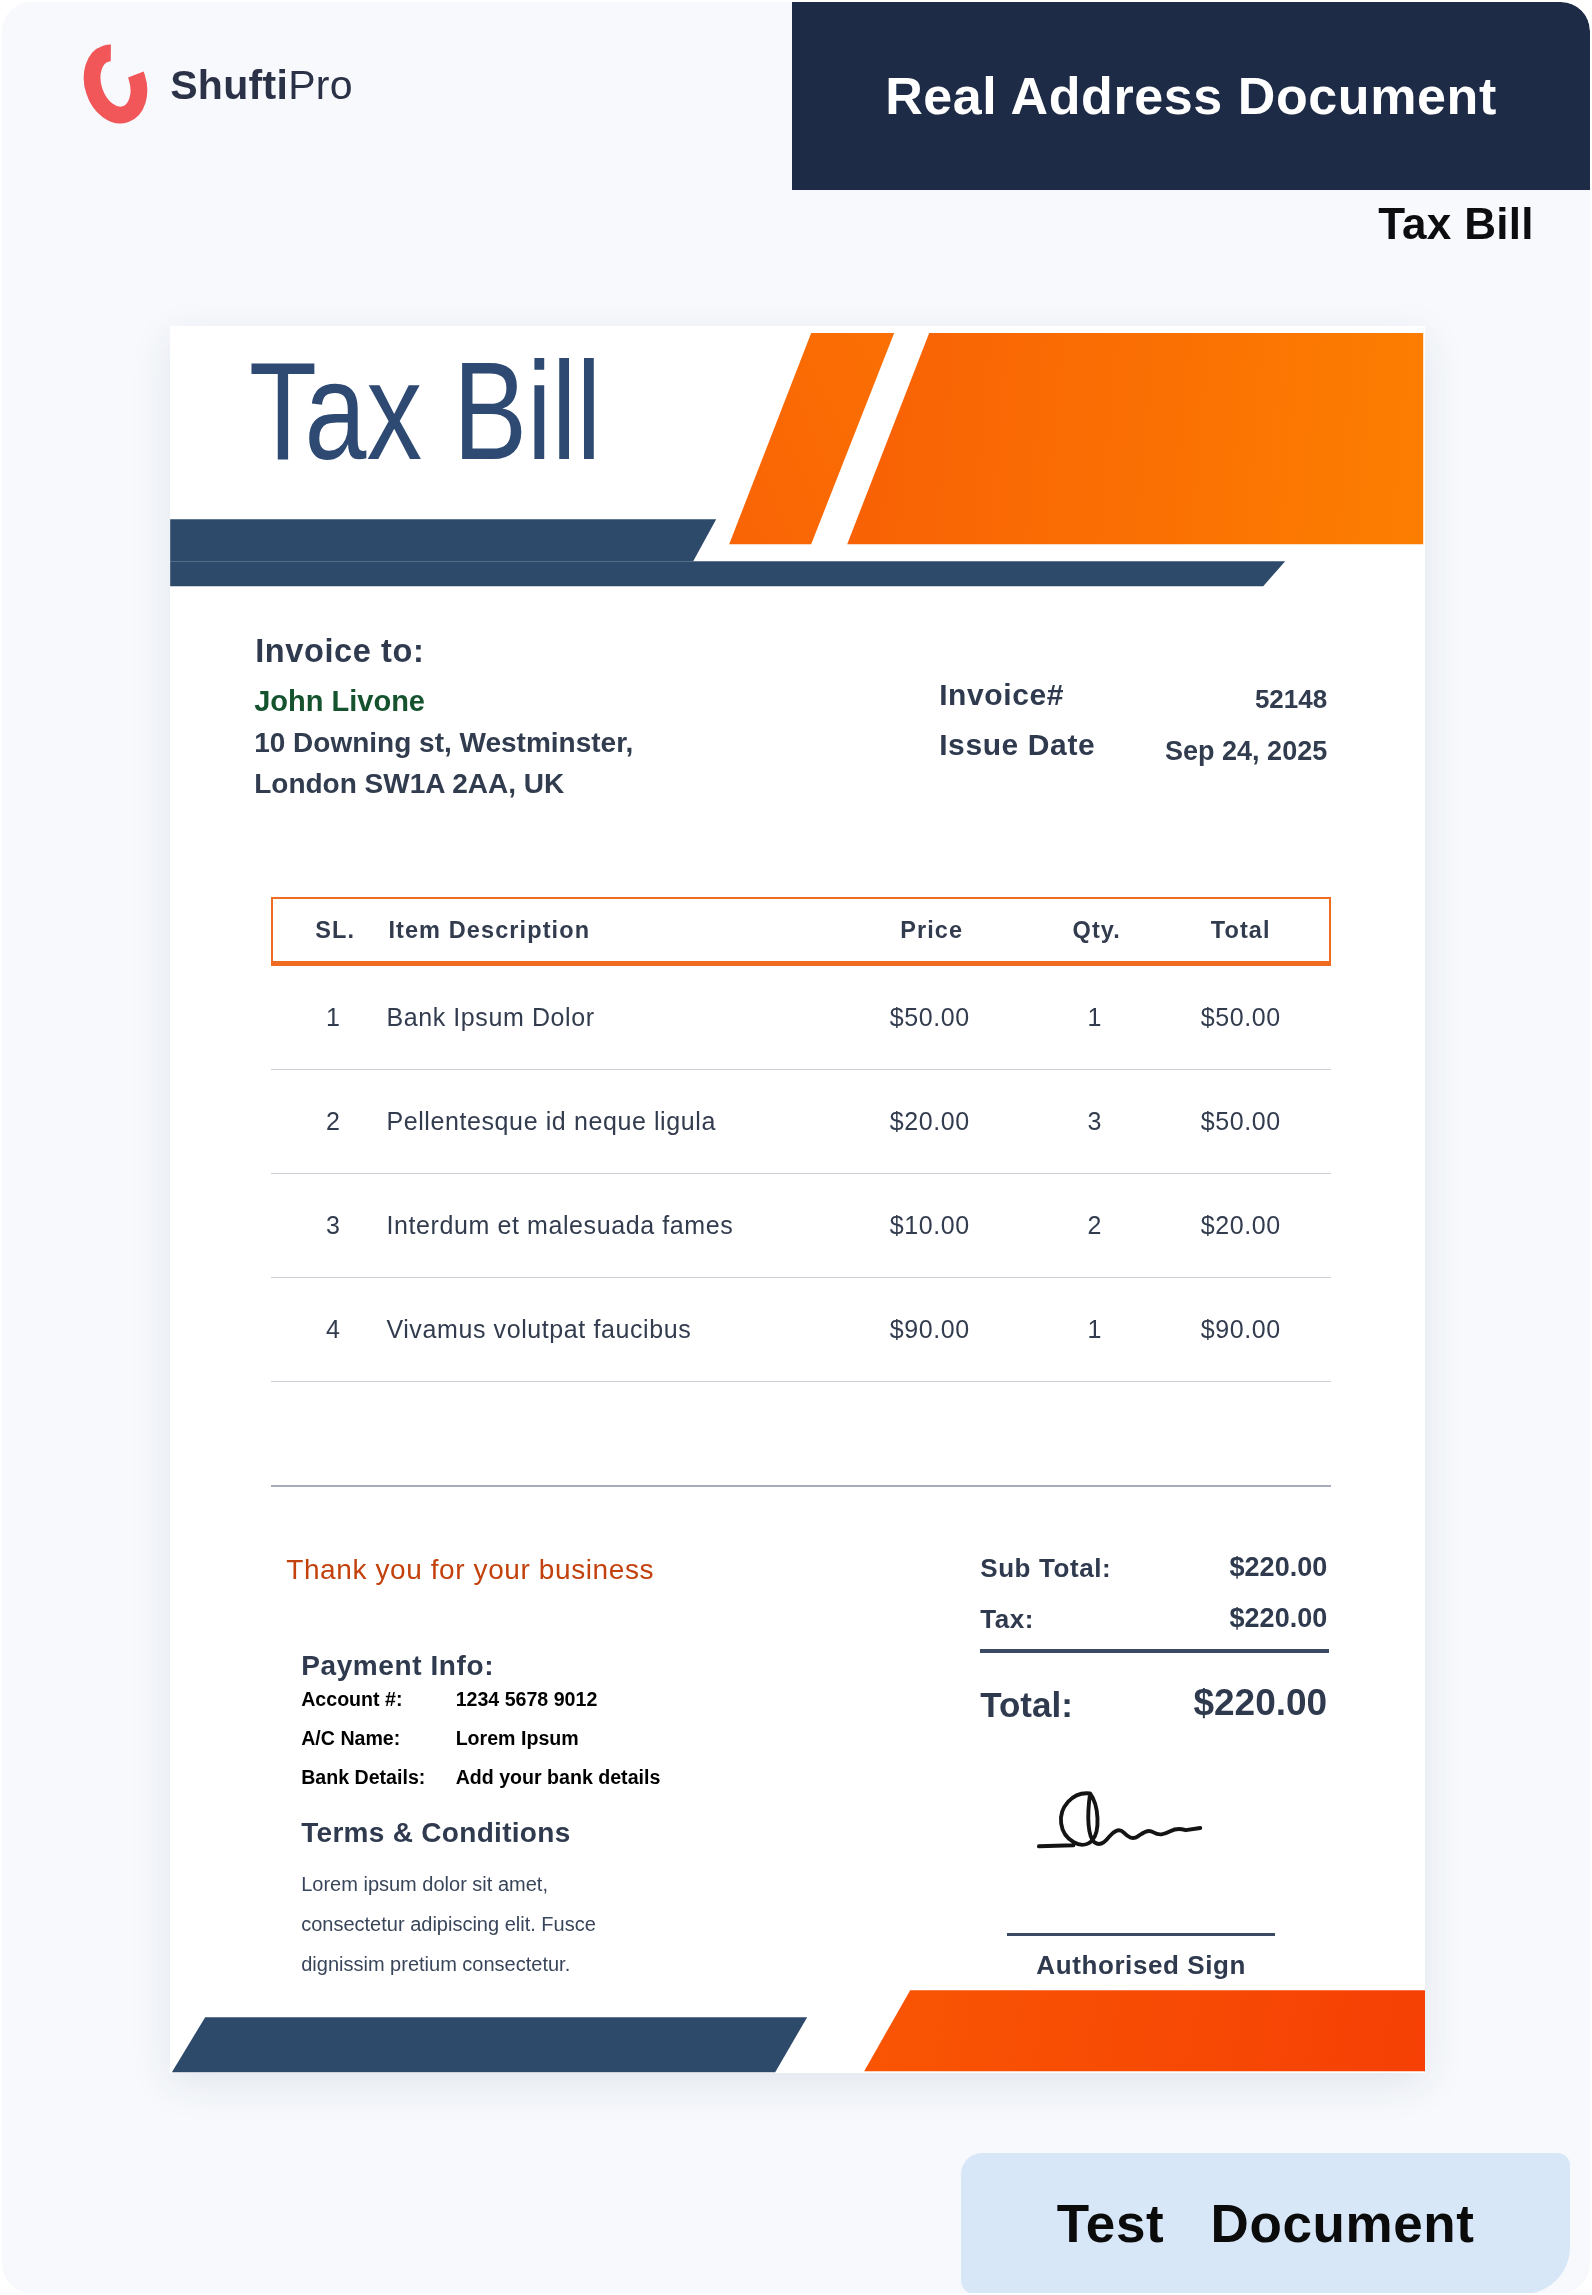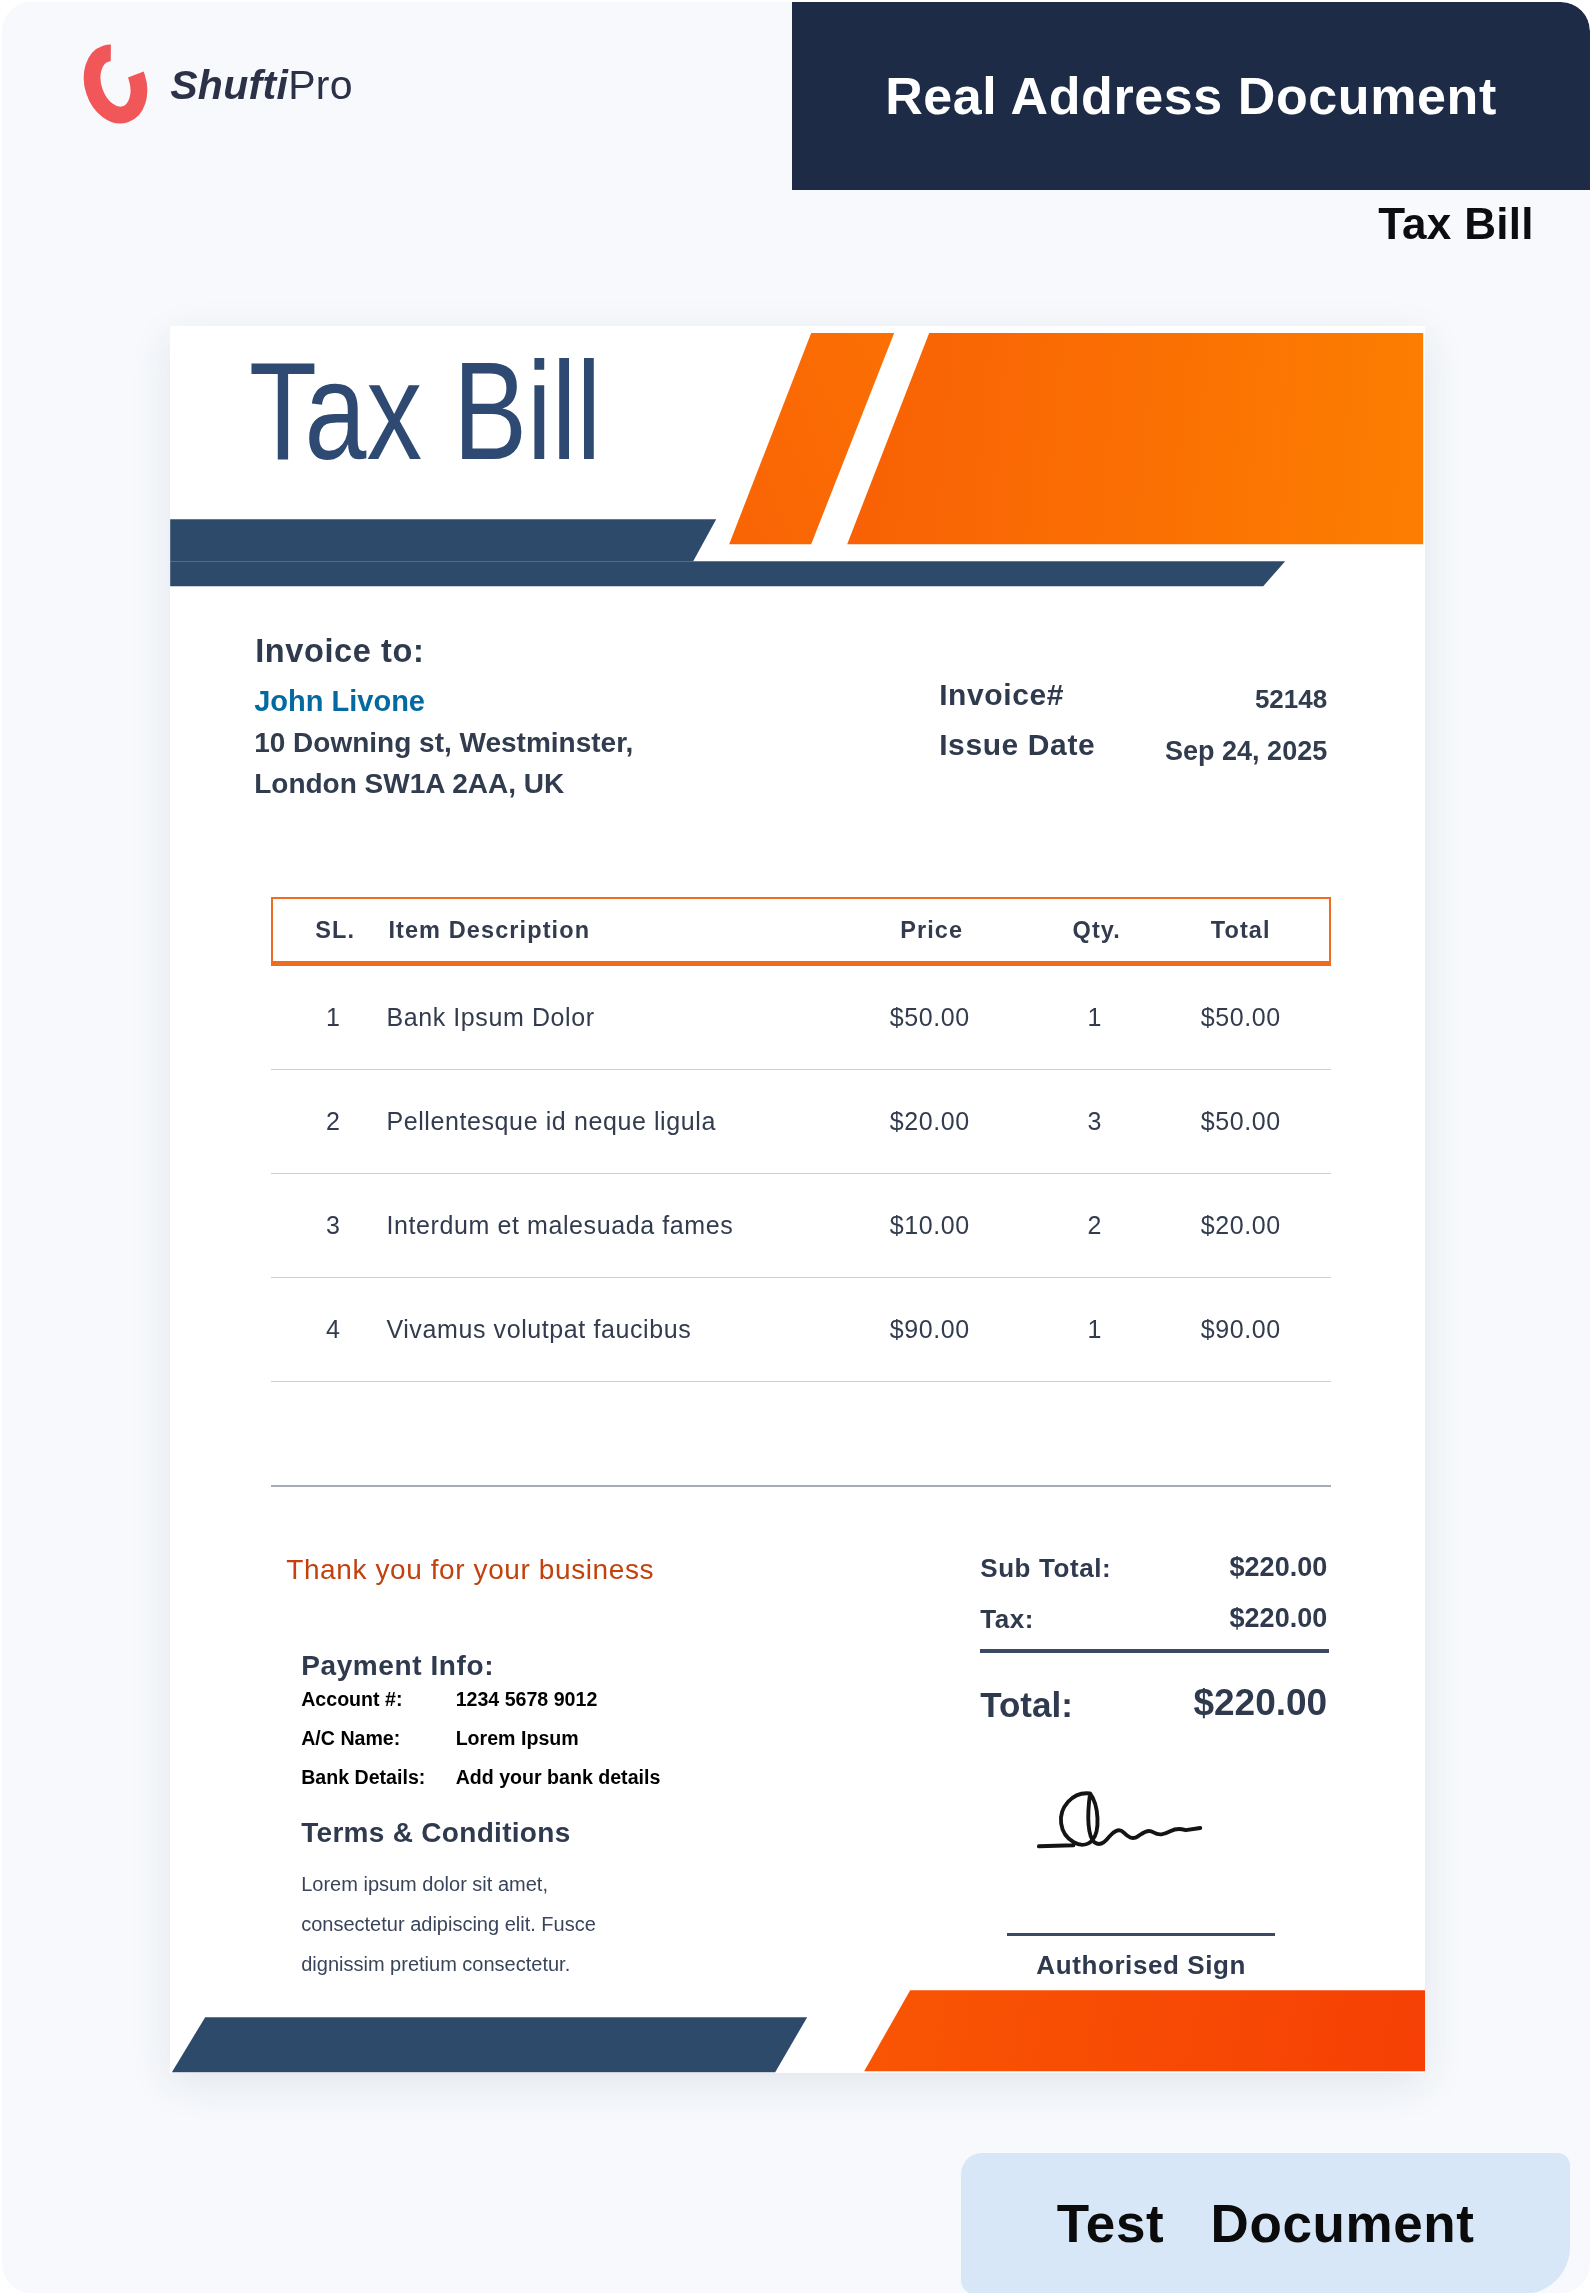--- a/index.html
+++ b/index.html
@@ -2,41 +2,41 @@
 <html style="font-size:9px"><head>
 <meta charset="utf-8">
 <style>
   html,body{margin:0;padding:0;background:#ffffff;}
   body{width:1592px;height:2295px;position:relative;font-family:"Liberation Sans",sans-serif;overflow:hidden;}
   .canvas{position:absolute;inset:2.2px;background:#f7f9fc;border-radius:29px;overflow:hidden;}
 
   
   .logo{position:absolute;left:80px;top:37px;height:92px;display:flex;align-items:center;gap:21px;}
   .logo-text{font-size:41px;color:#2b3147;letter-spacing:0.3px;}
-  .logo-text b{font-weight:800;font-style:italic;}
+  .logo-text b{font-weight:800;}
   .logo-text span{font-weight:300;}
   .banner{position:absolute;left:790px;top:0;right:0;height:188px;background:#1e2b47;border-radius:0 29px 0 0;display:flex;align-items:center;justify-content:center;}
   .banner-title{color:#ffffff;font-size:52px;font-weight:700;letter-spacing:0.6px;}
   .doc-type-label{position:absolute;top:197px;right:56px;font-size:44px;font-weight:700;color:#0d0d0f;letter-spacing:0.3px;}
 
   
   .page{position:absolute;left:168px;top:324px;width:1255px;height:1747px;background:#ffffff;box-shadow:0 11.2px 39px rgba(40,60,100,.10);}
   .art{position:absolute;inset:0;pointer-events:none;}
   .shape{position:absolute;inset:0;}
   .stripe{background:linear-gradient(65deg,#f43b0b 20%,#fd7f01 90%);clip-path:polygon(641px 6.7px,724px 6.7px,641px 218px,559px 218px);}
   .slab{background:linear-gradient(95deg,#f43e0a 0%,#fd8500 100%);clip-path:polygon(759px 6.7px,1253px 6.7px,1253px 218px,677px 218px);}
   .bar-upper{background:#2e4a6b;clip-path:polygon(0 193px,546px 193px,523px 235px,0 235px);}
   .bar-lower{background:#2e4a6b;clip-path:polygon(0 235px,1115px 235px,1093px 260px,0 260px);}
   .bar-bottom-navy{background:#2e4a6b;clip-path:polygon(35px 1691px,637px 1691px,605px 1746px,1.7px 1746px);}
   .bar-bottom-orange{background:linear-gradient(100deg,#fd7a00 0%,#f64005 100%);clip-path:polygon(740px 1664px,1255px 1664px,1255px 1745px,694px 1745px);}
 
   .doc-title{position:absolute;left:79px;top:14.6px;font-size:139px;line-height:1;font-weight:300;color:#2e4a72;transform:scaleX(.80);transform-origin:left top;white-space:nowrap;}
 
   .invoice-to-heading{position:absolute;left:85px;top:307px;font-size:32.5px;font-weight:800;color:#2f3a4e;letter-spacing:0.6px;}
-  .invoice-to-name{position:absolute;left:84px;top:359px;font-size:29px;font-weight:600;color:#0369a1;}
+  .invoice-to-name{position:absolute;left:84px;top:359px;font-size:29px;font-weight:600;color:#14532d;}
   .invoice-to-addr1{position:absolute;left:84px;top:401px;font-size:28px;font-weight:700;color:#313c4f;}
   .invoice-to-addr2{position:absolute;left:84px;top:442px;font-size:28px;font-weight:700;color:#313c4f;}
 
   .meta-label{position:absolute;left:769px;font-size:30px;font-weight:800;color:#2f3a4e;letter-spacing:0.6px;}
   .meta-value{position:absolute;right:98px;color:#313c4f;text-align:right;}
   .m-inv-label{top:352px;}
   .m-inv-value{top:358px;font-size:26px;font-weight:700;}
   .m-date-label{top:402px;}
   .m-date-value{top:410px;font-size:27px;font-weight:600;}
 

